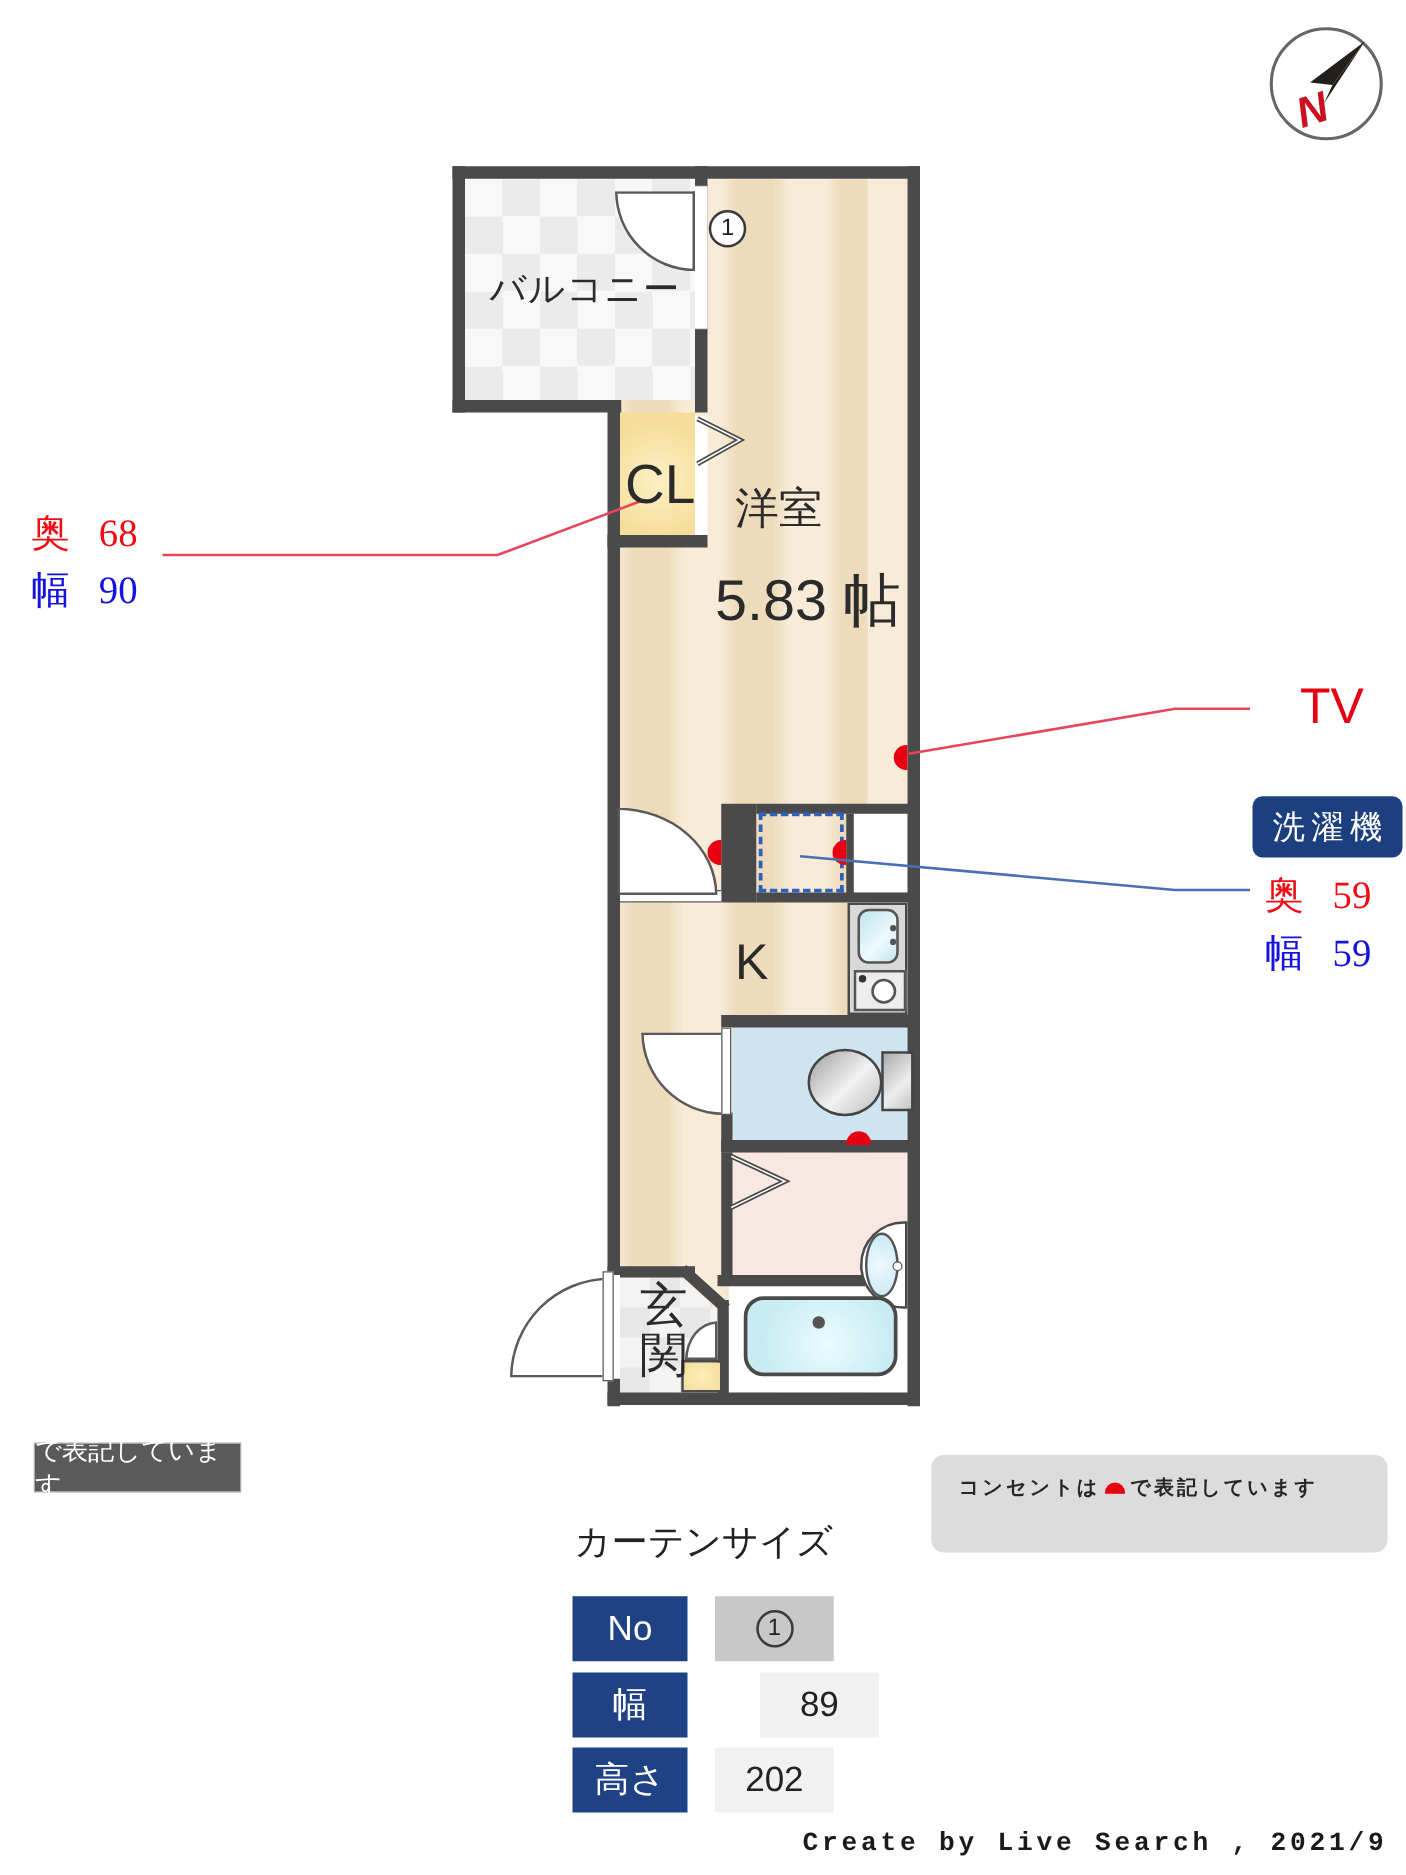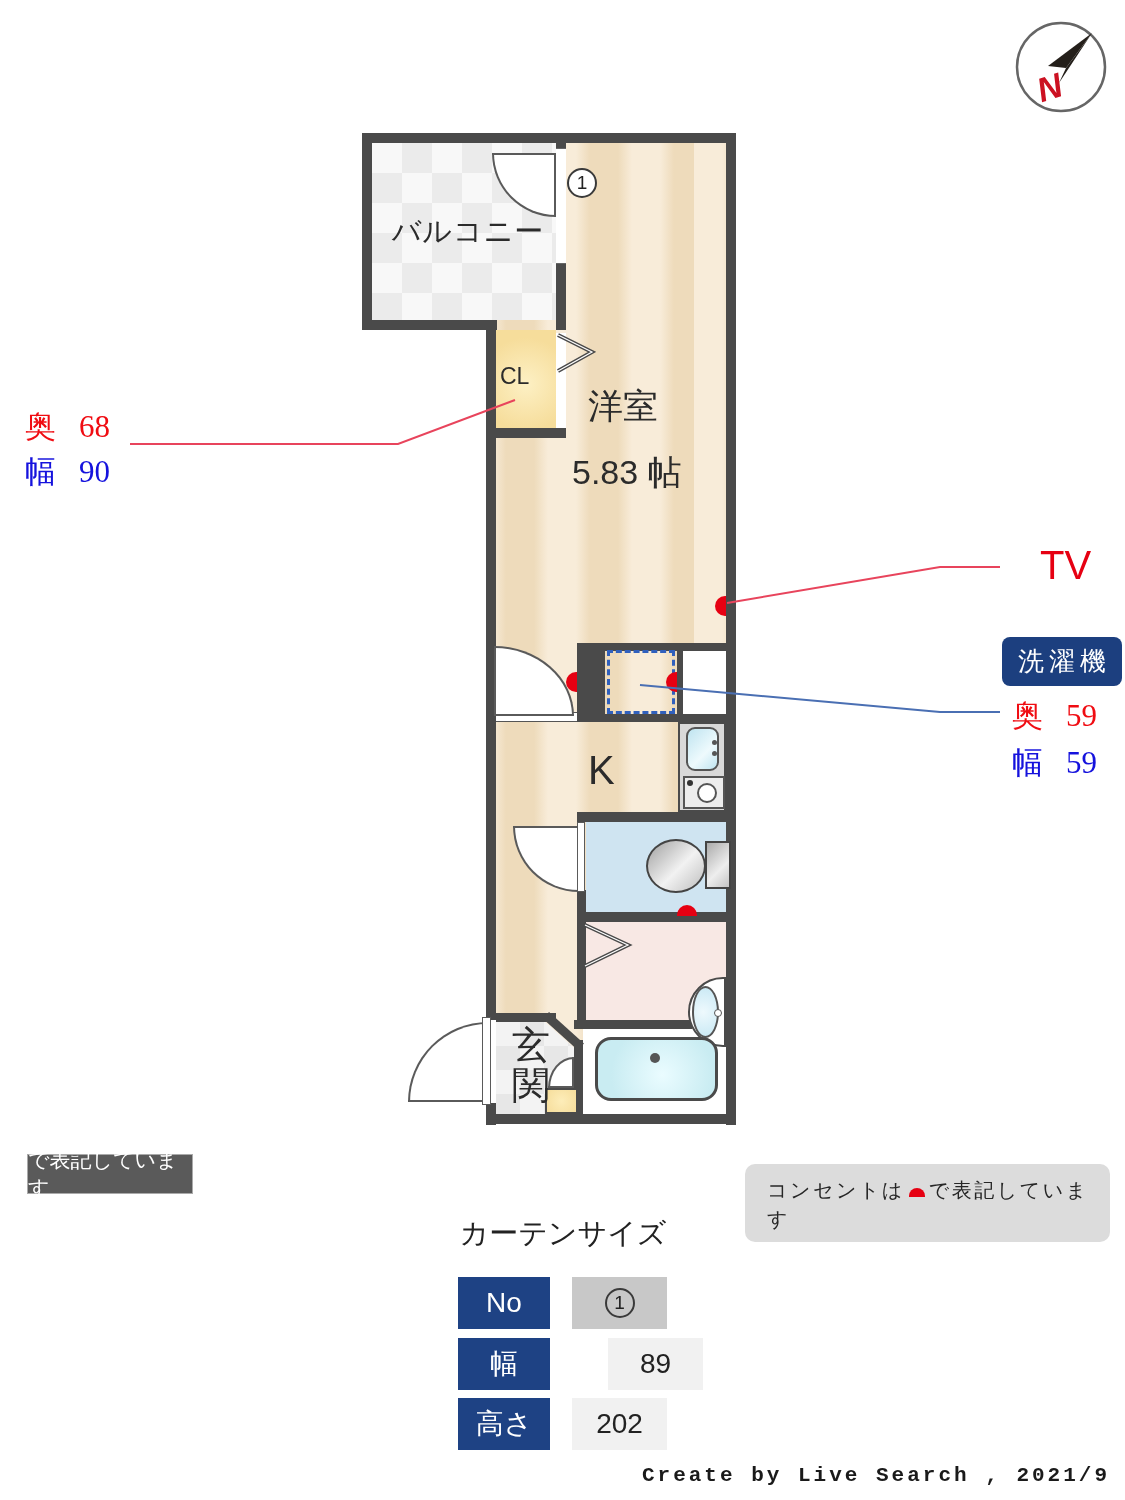--- a/index.html
+++ b/index.html
@@ -122,22 +122,22 @@
   <div class="outlet" style="left:677px;top:905px;width:20px;height:11px;border-radius:10px 10px 0 0;"></div>
 
   <svg class="abs" style="left:0;top:0;pointer-events:none;" width="1125" height="1500">
     <polyline points="130,444 398,444 515,400" fill="none" stroke="#e8445c" stroke-width="2"></polyline>
     <polyline points="727,603 940,567 1000,567" fill="none" stroke="#e8445c" stroke-width="2"></polyline>
     <polyline points="640,685 940,712 1000,712" fill="none" stroke="#4a6fb3" stroke-width="2"></polyline>
   </svg>
 
   <div class="room-label" style="left:388px;top:212px;width:160px;font-size:29px;text-align:center;letter-spacing:1px;">バルコニー</div>
   <div class="room-label" style="left:588px;top:383px;font-size:35px;">洋室</div>
-  <div class="room-label" style="left:572px;top:450px;font-size:34px;">5.83 帖</div>
-  <div class="room-label" style="left:500px;top:363px;font-size:23px;">CL</div>
+  <div class="room-label" style="left:572px;top:450px;font-size:46px;">5.83 帖</div>
+  <div class="room-label" style="left:500px;top:363px;font-size:44px;">CL</div>
   <div class="room-label" style="left:588px;top:748px;font-size:40px;">K</div>
   <div class="room-label" style="left:512px;top:1026px;width:1.12em;font-size:38px;line-height:1.05;word-break:break-all;white-space:normal;">玄関</div>
   <div class="circle-badge abs" style="left:567px;top:168px;">1</div>
 
   <div class="abs" style="left:25px;top:406px;">
     <div class="dim-row red">
       <span class="lbl">奥</span>
       <span class="val">68</span>
     </div>
     <div class="dim-row blue" style="margin-top:3px;">
@@ -170,21 +170,21 @@
   <div class="tbl-label" style="left:458px;top:1277px;">No</div>
   <div class="tbl-value" style="left:572px;top:1277px;background:#c8c8c8;">
     <span class="circle-badge" style="background:transparent;">1</span>
   </div>
   <div class="tbl-label" style="left:458px;top:1338px;">幅</div>
   <div class="tbl-value" style="left:572px;top:1338px;margin-left:36px;">89</div>
   <div class="tbl-label" style="left:458px;top:1398px;">高さ</div>
   <div class="tbl-value" style="left:572px;top:1398px;">202</div>
 
   <div class="abs" style="left:745px;top:1164px;width:365px;height:78px;background:#dcdcdc;border-radius:10px;
-              padding:12px 0 0 22px;box-sizing:border-box;font-size:20px;letter-spacing:2.5px;color:#262626;font-weight:400;line-height:29px;">
+              padding:12px 0 0 22px;box-sizing:border-box;font-size:16px;letter-spacing:2.5px;color:#262626;font-weight:700;line-height:29px;">
     <div><span>コンセントは</span><span class="dome"></span><span>で表記しています</span></div>
   </div>
 
   <div class="abs" style="left:610px;top:1464px;width:500px;text-align:right;
               font-family:'Liberation Mono','DejaVu Sans Mono',monospace;font-size:21px;font-weight:700;letter-spacing:3px;color:#1a1a1a;">Create by Live Search , 2021/9</div>
 
   <svg class="abs" style="left:1014px;top:20px;" width="94" height="94" viewBox="0 0 94 94">
     <circle cx="47" cy="47" r="44" fill="#fff" stroke="#666" stroke-width="2.5"></circle>
     <polygon points="78,13 34,46 52,48" fill="#241f1a"></polygon>
     <polygon points="78,13 52,48 45,63" fill="#241f1a"></polygon>

